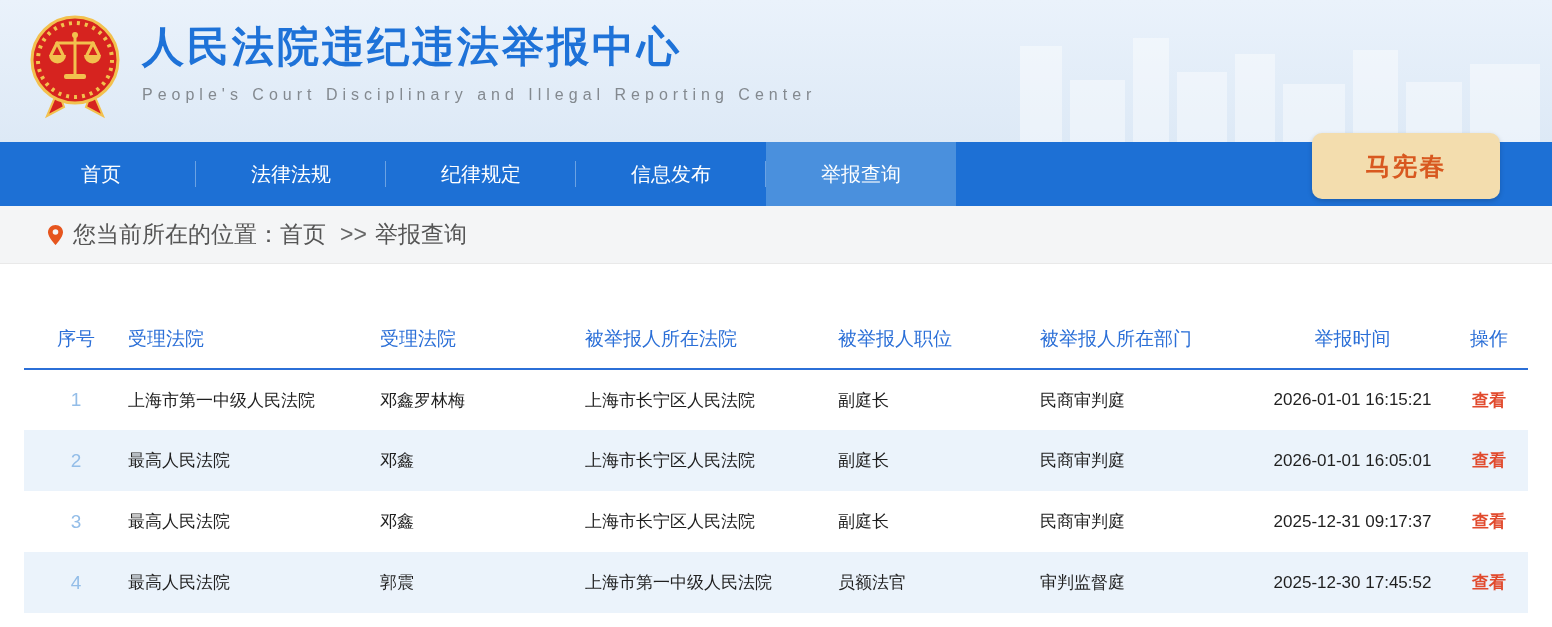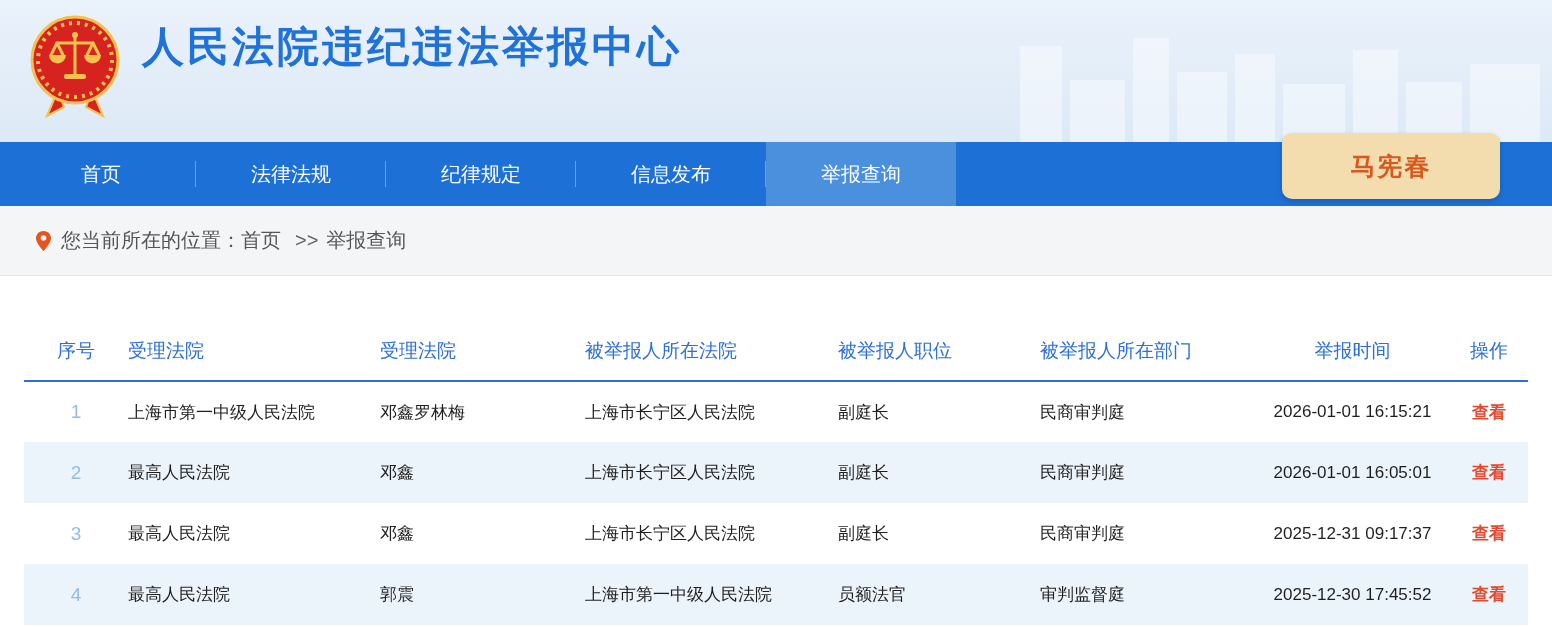--- a/index.html
+++ b/index.html
@@ -45,34 +45,34 @@
     color:#ffffff; font-size:20px; cursor:pointer;
     position:relative; text-decoration:none;
   }
   .nav-item:not(.active)::after {
     content:""; position:absolute; right:0; top:19px; bottom:19px;
     width:1px; background:rgba(255,255,255,0.35);
   }
   .nav-item.active { background:#4a90dd; }
   .user-button {
     position:absolute; right:52px; top:-9px;
-    width:218px; height:66px;
+    width:188px; height:66px;
     background:#f3ddae; border-radius:10px;
     display:flex; align-items:center; justify-content:center;
     color:#d8581f; font-size:25px; font-weight:bold;
     box-shadow:0 2px 5px rgba(0,0,0,0.18);
     cursor:pointer; letter-spacing:2px;
   }
 
   
   .breadcrumb {
-    height:70px; background:#f4f5f6;
+    height:58px; background:#f4f5f6;
     border-bottom:1px solid #e9e9e9;
     display:flex; align-items:center;
-    padding-left:36px; font-size:20px; color:#555;
+    padding-left:48px; font-size:23px; color:#555;
   }
   .breadcrumb .pin { margin-right:10px; display:flex; }
   .breadcrumb a { color:#555; text-decoration:none; cursor:pointer; }
   .breadcrumb .sep { margin:0 8px 0 14px; color:#666; }
 
   
   .table-wrap { margin:52px 24px 0 24px; }
   table { width:100%; border-collapse:collapse; table-layout:fixed; }
   col.c-no     { width:104px; }
   col.c-court  { width:252px; }
@@ -130,20 +130,21 @@
       </g>
       <path d="M21 45 a8.5 8.5 0 0 0 17 0 Z" fill="#f2c14e"></path>
       <path d="M56 45 a8.5 8.5 0 0 0 17 0 Z" fill="#f2c14e"></path>
       <circle cx="47" cy="25" r="3" fill="#f2c14e"></circle>
       <rect x="36" y="64" width="22" height="5" rx="2" fill="#f2c14e"></rect>
     </svg>
   </div>
 
   <div class="title-block">
     <div class="site-title">人民法院违纪违法举报中心</div>
+    <div class="site-subtitle">People's Court Disciplinary and Illegal Reporting Center</div>
   </div>
 </div>
 
 <div class="nav">
   <a class="nav-item">首页</a>
   <a class="nav-item">法律法规</a>
   <a class="nav-item">纪律规定</a>
   <a class="nav-item">信息发布</a>
   <a class="nav-item active">举报查询</a>
   <div class="user-button">

